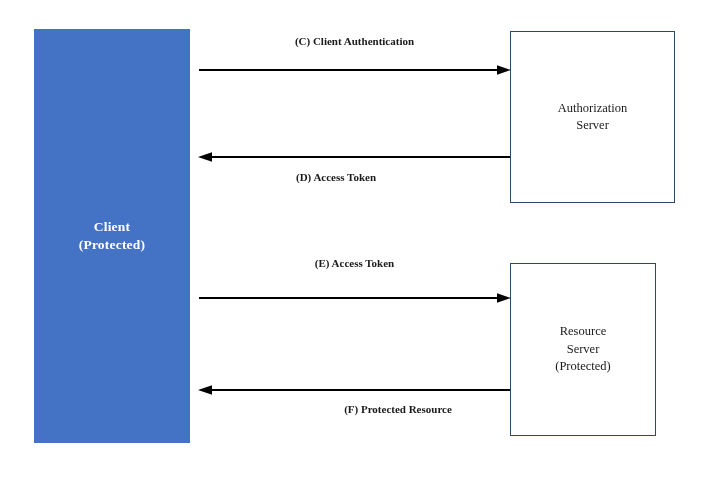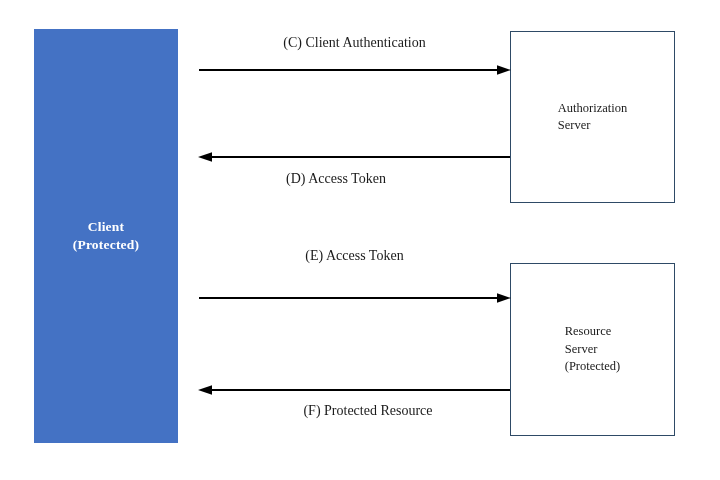--- a/index.html
+++ b/index.html
@@ -14,21 +14,21 @@
     background: #ffffff;
     overflow: hidden;
     font-family: "Liberation Serif", "DejaVu Serif", serif;
   }
 
   
   .client-box {
     position: absolute;
     left: 34px;
     top: 29px;
-    width: 144px;
+    width: 156px;
     height: 414px;
     background: #4472C4;
     box-sizing: border-box;
     display: flex;
     align-items: center;
     justify-content: center;
   }
   .client-label {
     color: #ffffff;
     font-weight: bold;
@@ -50,28 +50,28 @@
   }
   #auth-server-box {
     left: 510px;
     top: 31px;
     width: 165px;
     height: 172px;
   }
   #resource-server-box {
     left: 510px;
     top: 263px;
-    width: 165px;
+    width: 146px;
     height: 173px;
   }
   .server-label {
     color: #1a1a1a;
     font-size: 12.5px;
     line-height: 1.4;
-    text-align: left;
+    text-align: center;
   }
 
   
   .arrow-row {
     position: absolute;
     left: 198px;
     width: 313px;
     height: 14px;
   }
   .arrow-svg {
@@ -81,30 +81,31 @@
     overflow: visible;
   }
   #arrow-c { top: 63px; }
   #arrow-d { top: 150px; }
   #arrow-e { top: 291px; }
   #arrow-f { top: 383px; }
 
   
   .arrow-label {
     position: absolute;
-    font-size: 14px;
+    font-size: 11px;
     color: #1a1a1a;
     white-space: nowrap;
     text-align: center;
     line-height: 1;
+    font-weight: bold;
   }
   #label-c { left: 198px; width: 313px; top: 36px; }
   #label-d { left: 198px; width: 276px; top: 172px; }
-  #label-e { left: 198px; width: 313px; top: 249px; }
-  #label-f { left: 182px; width: 372px; top: 404px; }
+  #label-e { left: 198px; width: 313px; top: 258px; }
+  #label-f { left: 212px; width: 372px; top: 404px; }
 </style>
 </head>
 <body>
 
 <div id="canvas">
 
   <div class="client-box">
     <div class="client-label">
       <div>Client</div>
       <div>(Protected)</div>

